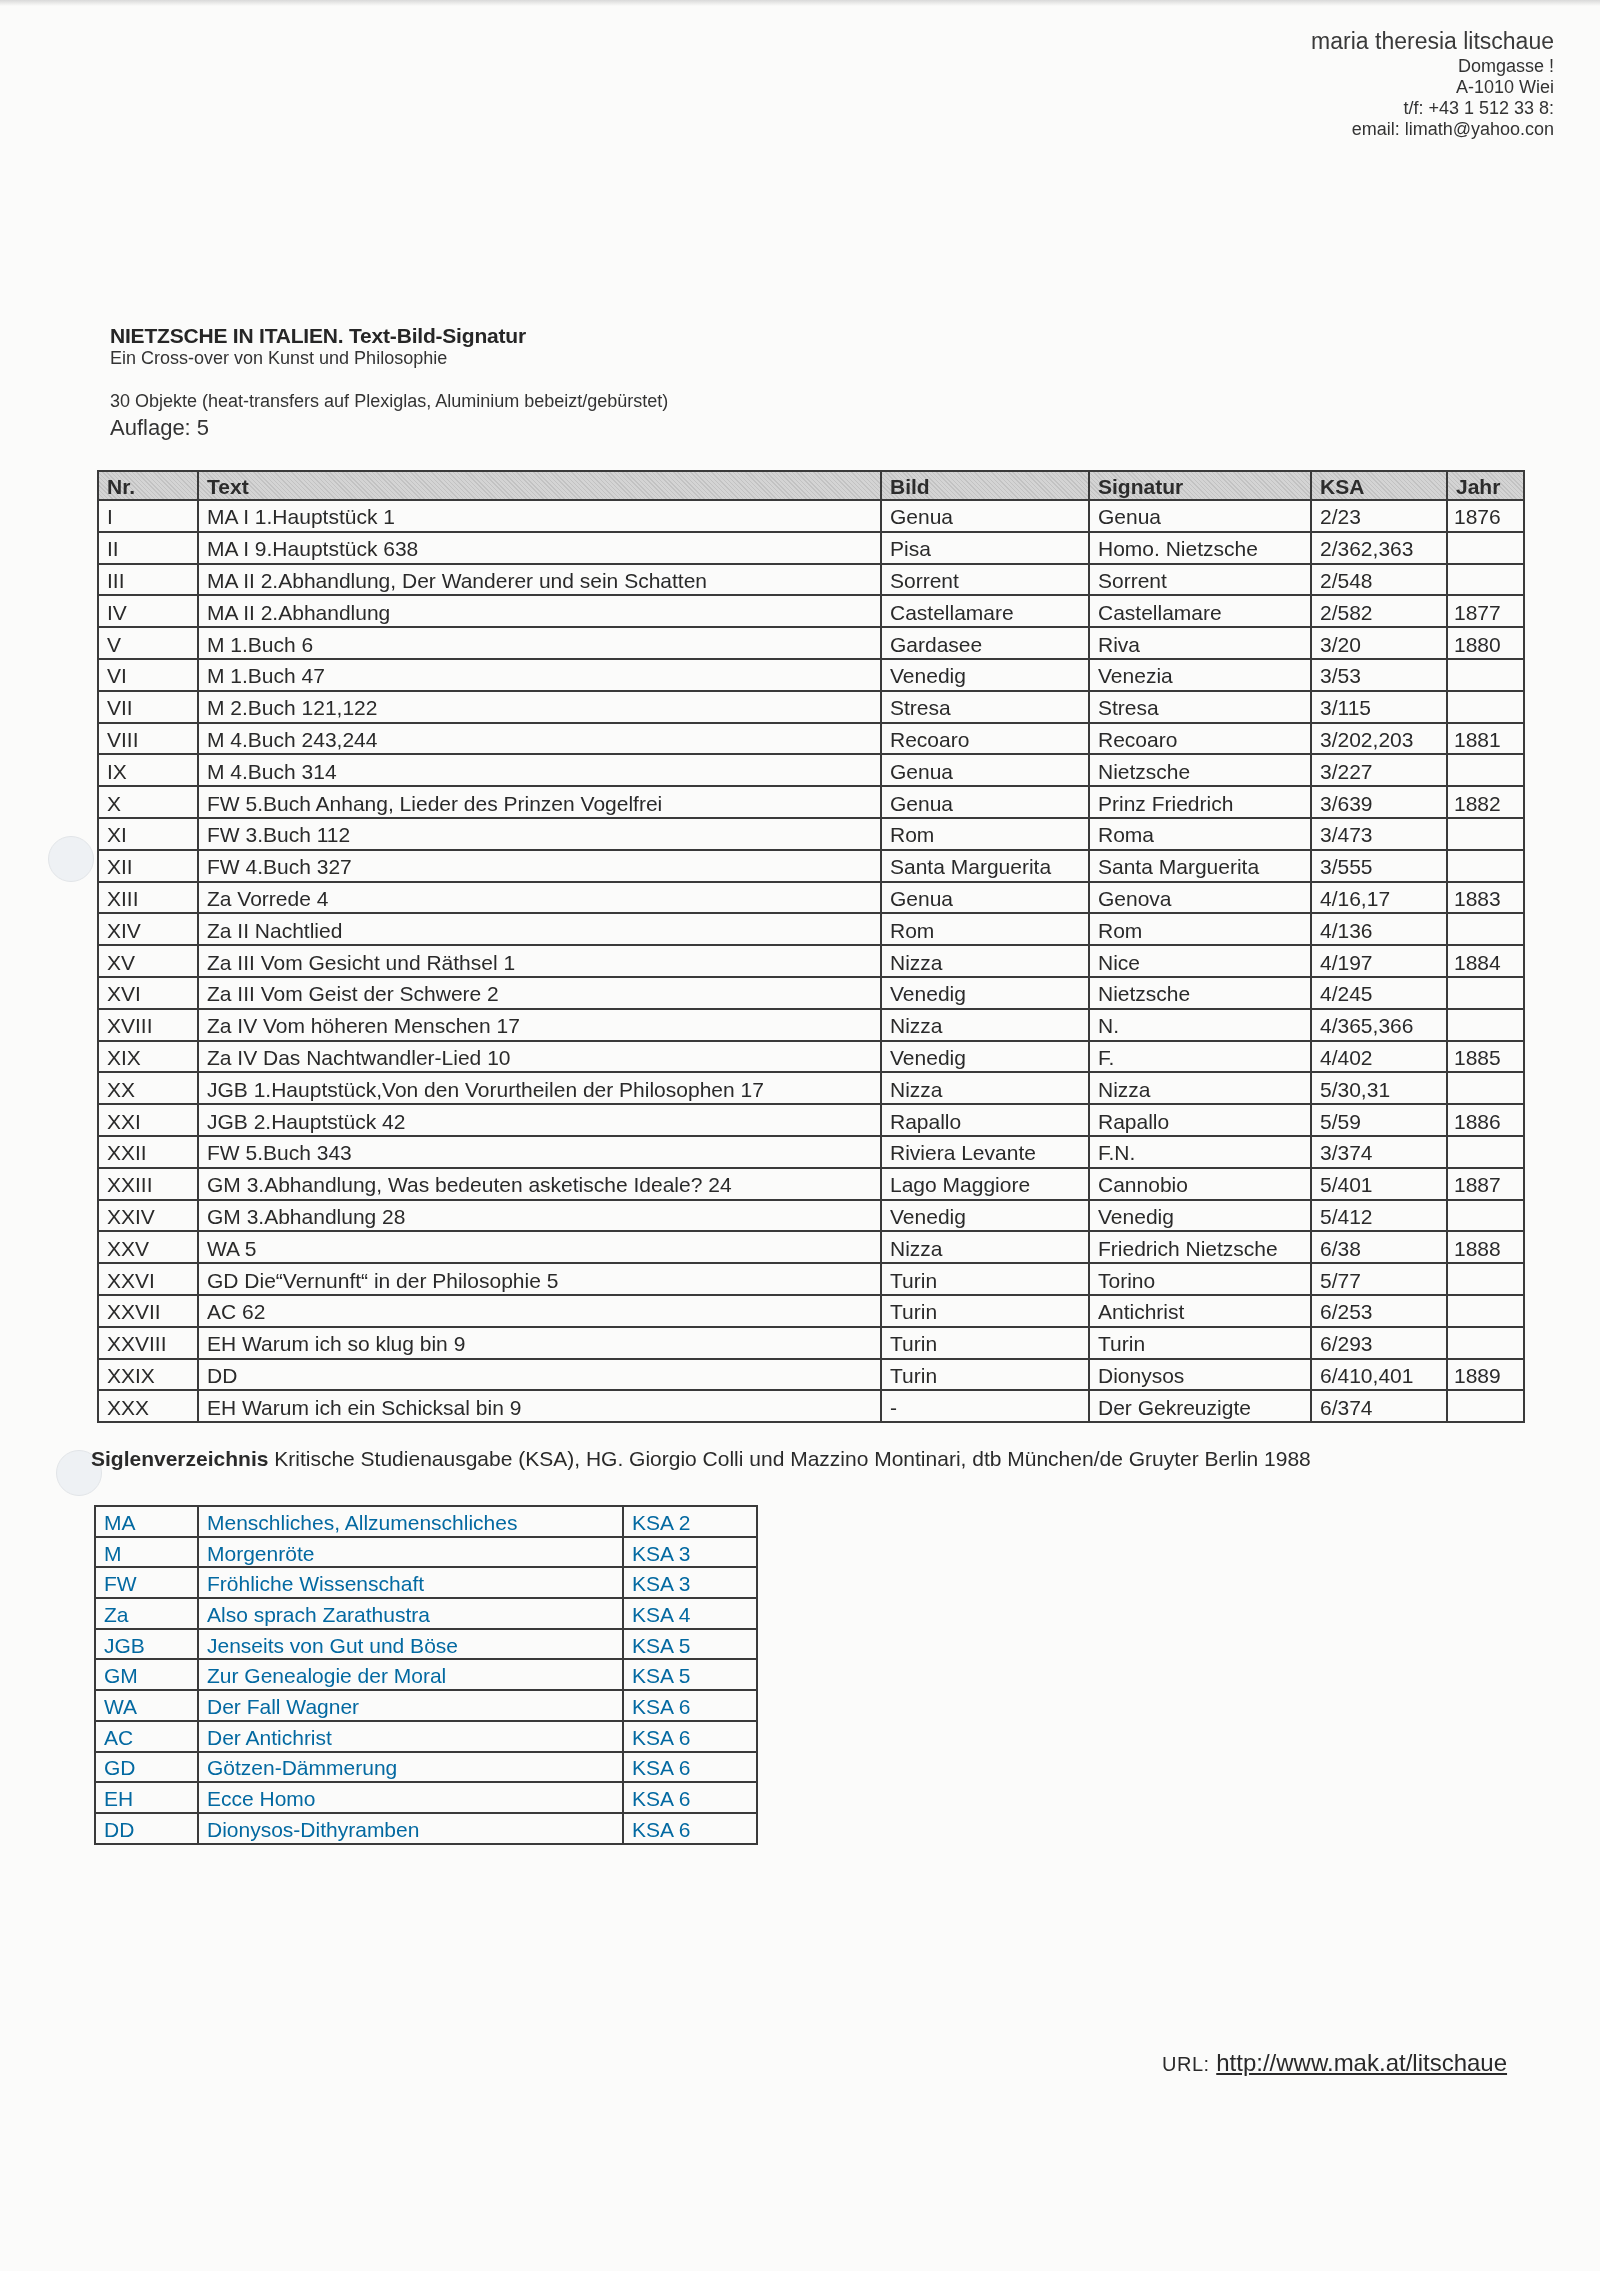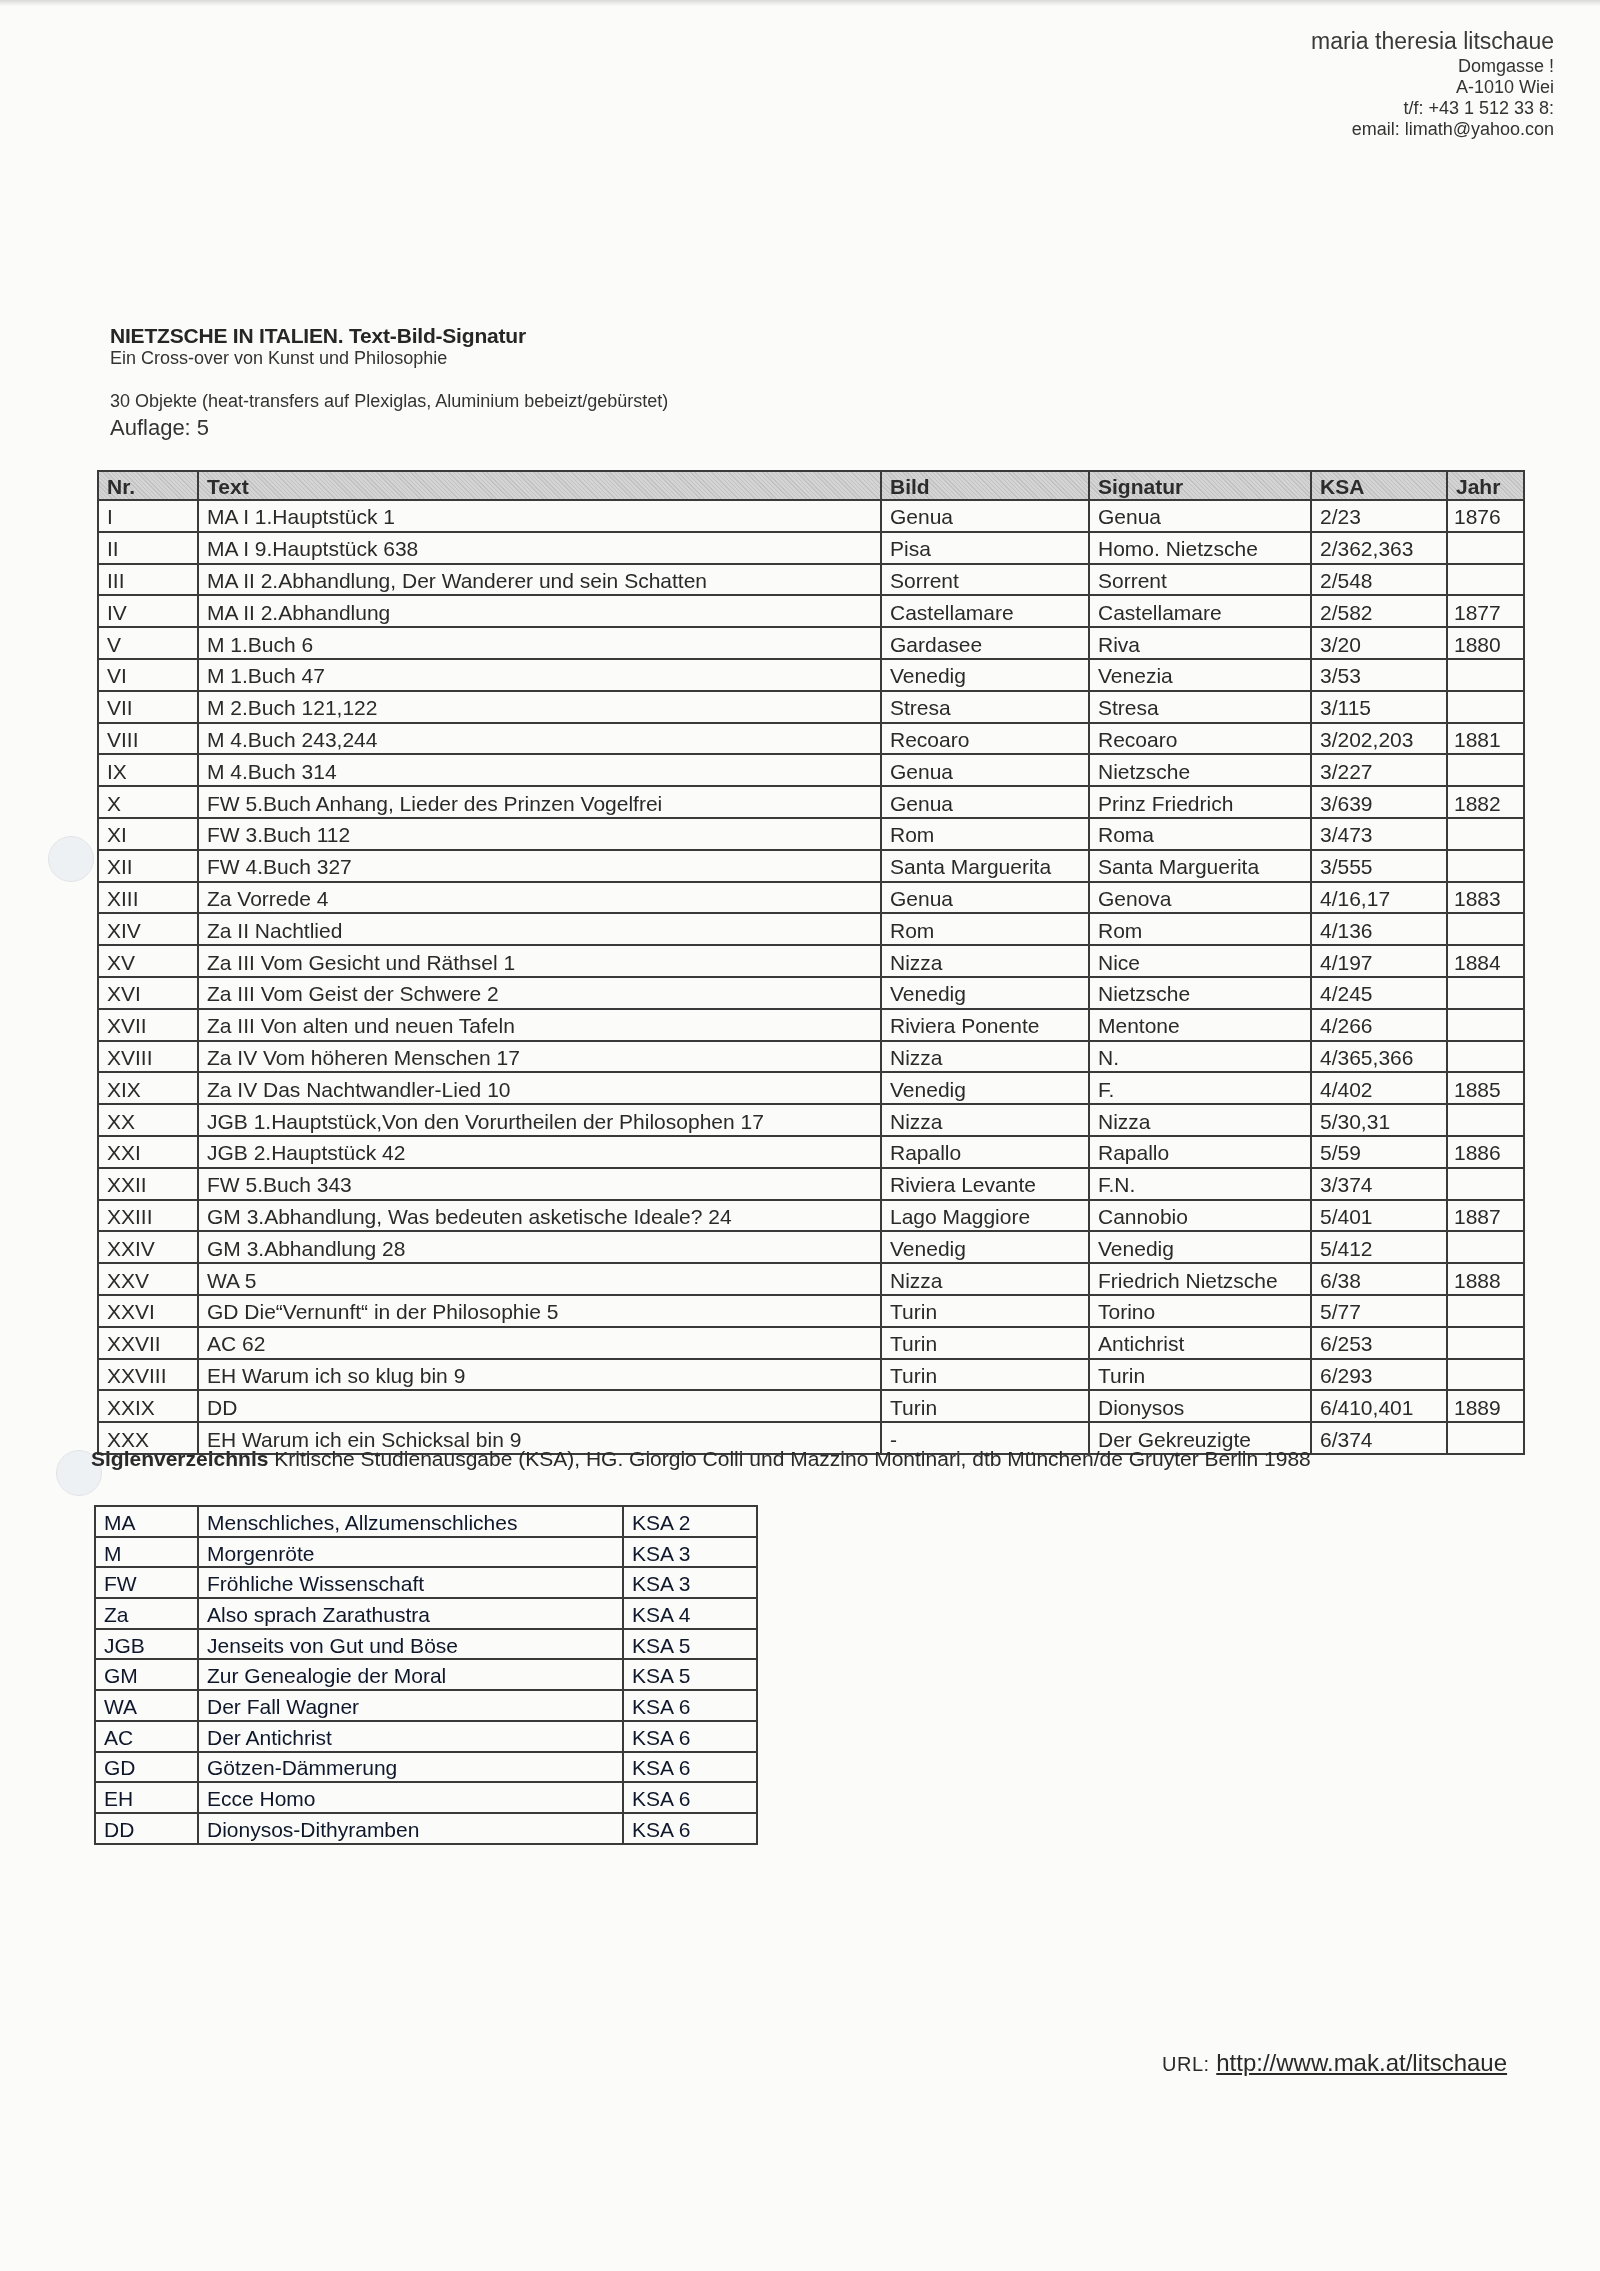--- a/index.html
+++ b/index.html
@@ -39,21 +39,21 @@
   #main-table td.year { padding-left: 6px; }
 
   
   #legend-heading { left: 91px; top: 1447px; font-size: 21px; color: #2a2a2a; white-space: nowrap; }
   #legend-heading b { font-weight: bold; }
 
   
   #legend-table { left: 94px; top: 1505px; width: 662px; }
   #legend-table td {
     border: 2px solid #3a3a3a; padding: 0 0 0 8px; font-size: 21px; height: 26.7px;
-    white-space: nowrap; overflow: hidden; line-height: 1; color: #0f172a; padding-top: 2px;
+    white-space: nowrap; overflow: hidden; line-height: 1; color: #0369a1; padding-top: 2px;
   }
 
   
   .hole { width: 44px; height: 44px; border-radius: 50%; background: #eef1f4; border: 1px solid #e2e5e8; }
   #hole-1 { left: 48px; top: 836px; }
   #hole-2 { left: 56px; top: 1450px; }
 
   
   #url-footer { left: 1162px; top: 2049px; font-size: 24px; color: #2a2a2a; white-space: nowrap; }
   #url-footer .label { font-size: 20px; letter-spacing: 0.5px; }
@@ -226,28 +226,20 @@
       </tr>
       <tr>
         <td>XVI</td>
         <td>Za III Vom Geist der Schwere 2</td>
         <td>Venedig</td>
         <td>Nietzsche</td>
         <td>4/245</td>
         <td class="year"></td>
       </tr>
       <tr>
-        <td>XVII</td>
-        <td>Za III Von alten und neuen Tafeln</td>
-        <td>Riviera Ponente</td>
-        <td>Mentone</td>
-        <td>4/266</td>
-        <td class="year"></td>
-      </tr>
-      <tr>
         <td>XVIII</td>
         <td>Za IV Vom höheren Menschen 17</td>
         <td>Nizza</td>
         <td>N.</td>
         <td>4/365,366</td>
         <td class="year"></td>
       </tr>
       <tr>
         <td>XIX</td>
         <td>Za IV Das Nachtwandler-Lied 10</td>

